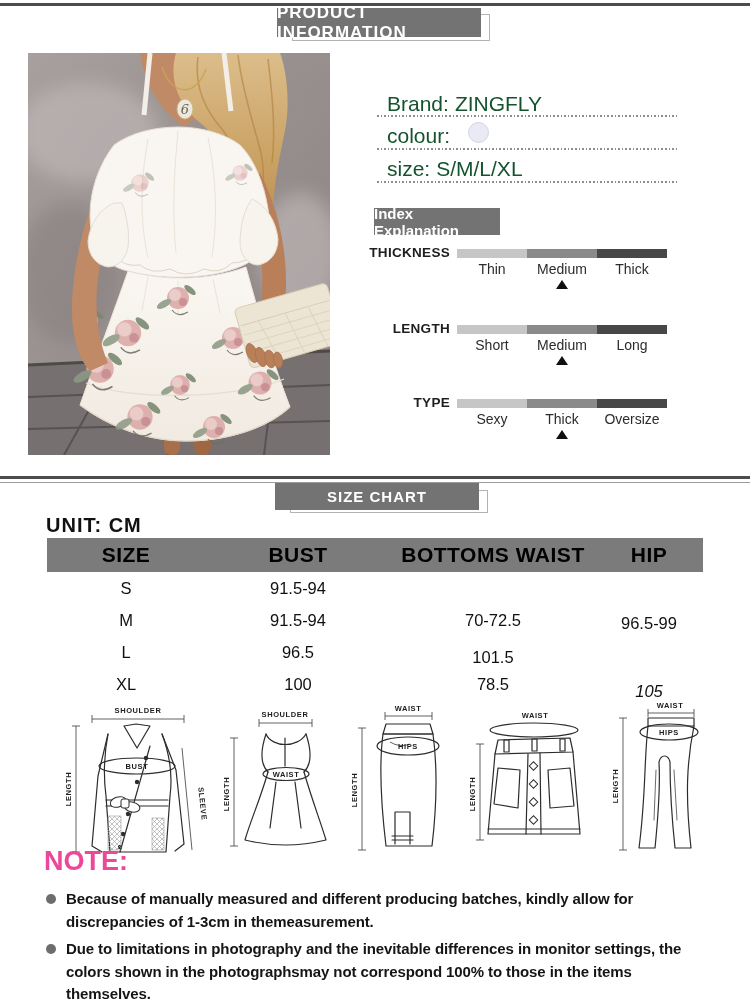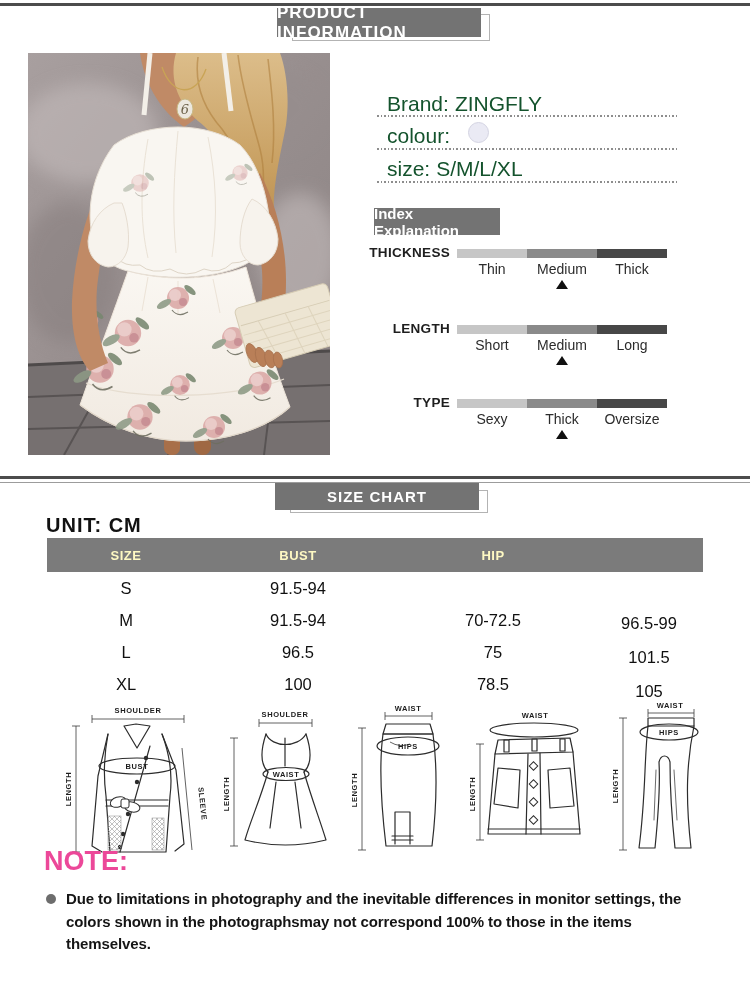--- a/index.html
+++ b/index.html
@@ -45,27 +45,27 @@
   .scale .opts { position:absolute; left:117px; top:17px; width:210px; display:flex; }
   .scale .opt { width:70px; text-align:center; font-size:14px; color:#2c2c2c; }
   .scale .tri { position:absolute; left:216px; top:36px; width:0; height:0;
                 border-left:6px solid transparent; border-right:6px solid transparent;
                 border-bottom:9px solid #101010; }
 
   #unit { position:absolute; left:46px; top:514px; font-size:20px; font-weight:bold; letter-spacing:1px; color:#111; }
 
   #size-table { position:absolute; left:47px; top:538px; width:656px; }
   .t-head { display:grid; grid-template-columns:158px 186px 204px 108px; height:34px;
-            background:#7b7b7b; color:#fef9c3; font-weight:bold; font-size:13px; align-items:center;
+            background:#7b7b7b; color:#000000; font-weight:bold; font-size:21px; align-items:center;
             text-align:center; letter-spacing:0.5px; }
   .t-row { display:grid; grid-template-columns:158px 186px 204px 108px; height:32px;
            align-items:center; text-align:center; font-size:16.5px; color:#101010; }
   .t-row .hip-off-1 { transform:translateY(3px); }
   .t-row .hip-off-2 { transform:translateY(5px); }
-  .t-row .hip-off-3 { transform:translateY(7px); }
+  .t-row .hip-off-3 { transform:translateY(7px);font-style:italic; }
 
   #garments { position:absolute; left:0; top:698px; width:664px; height:158px; }
   #garments svg { position:absolute; }
   #g-jacket { left:62px; top:6px; }
   #g-dress { left:222px; top:10px; }
   #g-pencil { left:350px; top:4px; }
   #g-button { left:468px; top:10px; }
   #g-pants { left:610px; top:2px; }
   .gline { stroke:#2c2c2c; stroke-width:1.2; fill:none; stroke-linecap:round; stroke-linejoin:round; }
   .gthin { stroke:#3a3a3a; stroke-width:0.8; fill:none; }
@@ -303,36 +303,36 @@
   <div class="rule rule-sc-thin"></div>
   <div class="banner-under" id="sc-under"></div>
   <div class="banner" id="sc-banner">SIZE CHART</div>
 
   <div id="unit">UNIT: CM</div>
 
   <div id="size-table">
     <div class="t-head">
       <div>SIZE</div>
       <div>BUST</div>
+      <div>BOTTOMS WAIST</div>
       <div>HIP</div>
     </div>
     <div class="t-row">
       <div>S</div>
       <div>91.5-94</div>
     </div>
     <div class="t-row">
       <div>M</div>
       <div>91.5-94</div>
       <div>70-72.5</div>
       <div class="hip-off-1">96.5-99</div>
     </div>
     <div class="t-row">
       <div>L</div>
       <div>96.5</div>
-      <div>75</div>
       <div class="hip-off-2">101.5</div>
     </div>
     <div class="t-row">
       <div>XL</div>
       <div>100</div>
       <div>78.5</div>
       <div class="hip-off-3">105</div>
     </div>
   </div>
 
@@ -483,18 +483,22 @@
       </g>
       <ellipse cx="59" cy="32" rx="29" ry="8" class="gline" fill="none"></ellipse>
       <text class="glabel" x="59" y="35" text-anchor="middle">HIPS</text>
     </svg>
   </div>
 
   <div id="note-title">NOTE:</div>
   <div id="note-list">
     <div class="note-item">
       <span class="note-bullet"></span>
+      <div class="note-text">Because of manually measured and different producing batches, kindly allow for discrepancies of 1-3cm in themeasurement.</div>
+    </div>
+    <div class="note-item">
+      <span class="note-bullet"></span>
       <div class="note-text">Due to limitations in photography and the inevitable differences in monitor settings, the colors shown in the photographsmay not correspond 100% to those in the items themselves.</div>
     </div>
 
   </div>
 
 </div>
 
 </body></html>

